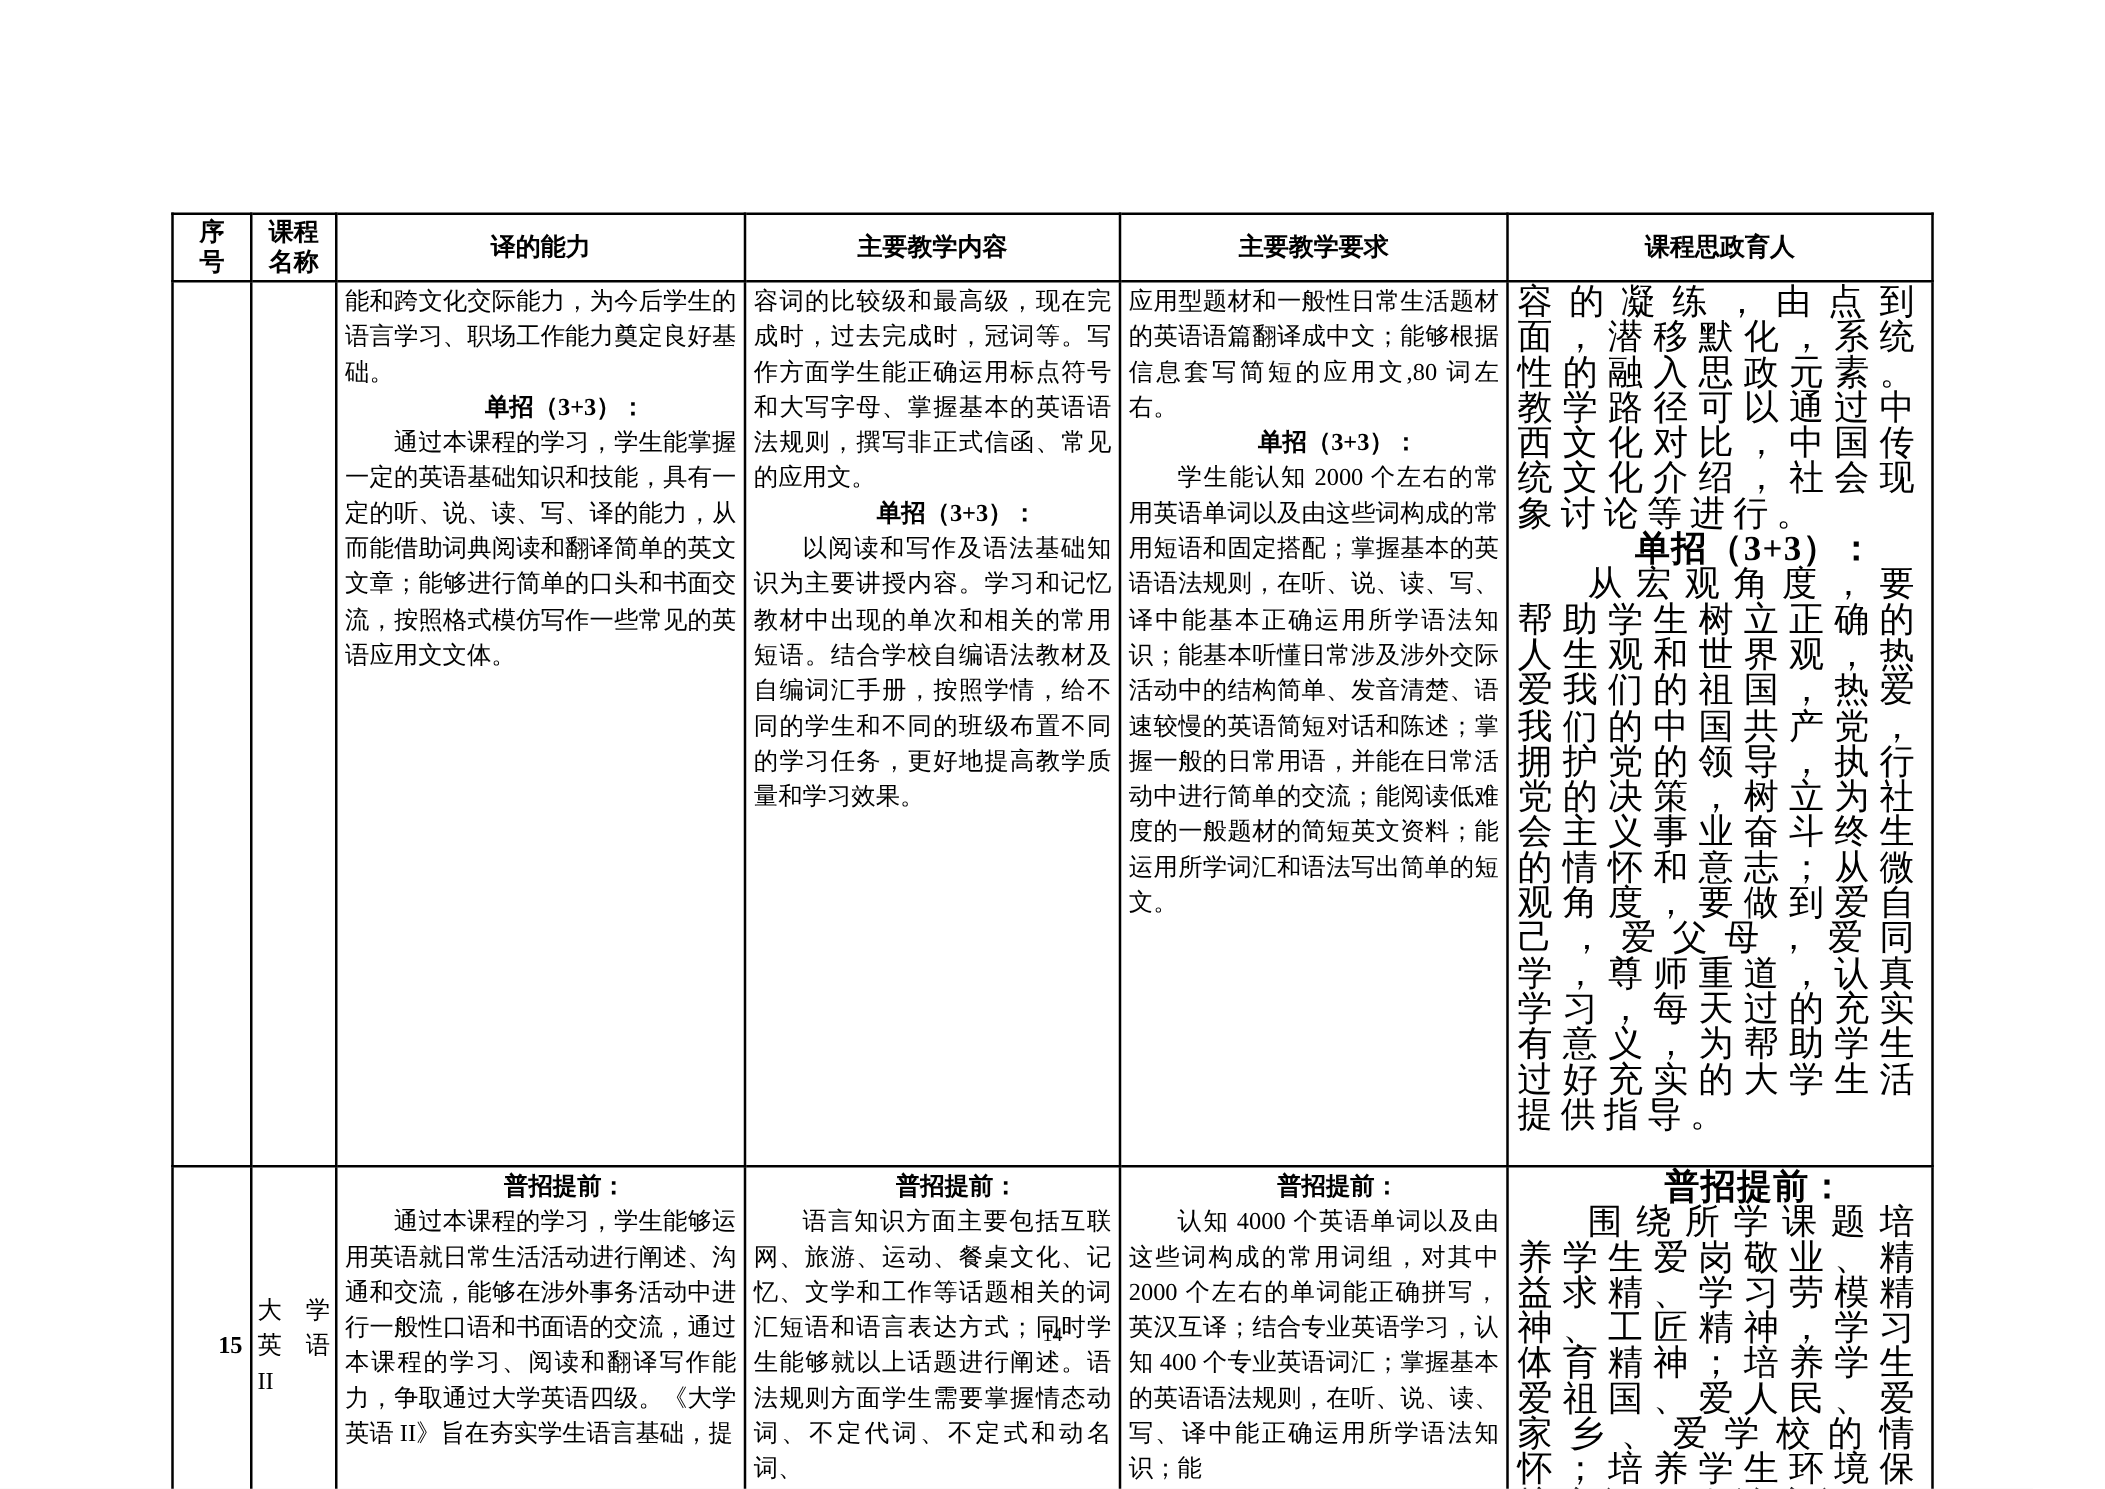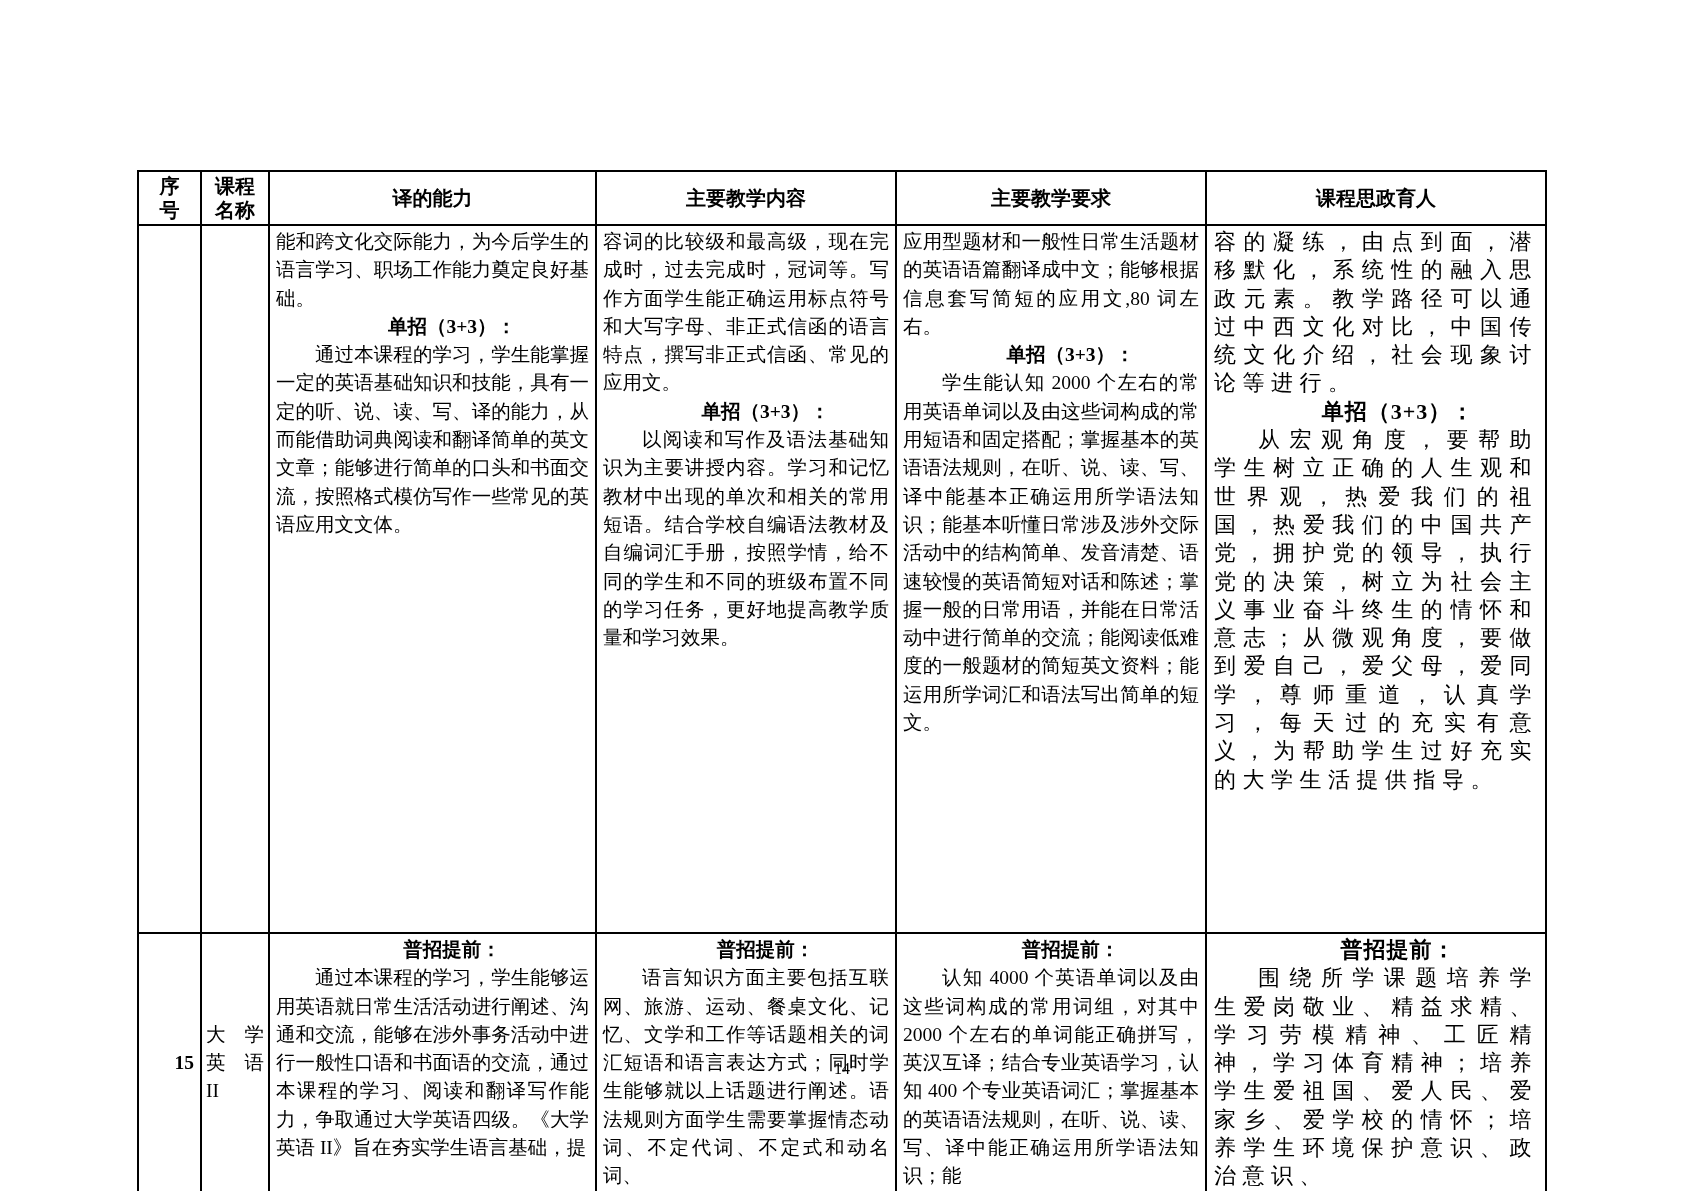--- a/index.html
+++ b/index.html
@@ -27,21 +27,21 @@
   tr.r-head { height:48px; }
   tr.r-1 { height:708px; }
   tr.r-2 { height:233px; }
   td.c-seq { text-align:right; vertical-align:middle; font-weight:bold; }
   td.c-name { vertical-align:middle; padding:2px 4px; }
   .name-line { text-align:justify; text-align-last:justify; }
   p.par { margin:0; text-align:justify; }
   p.ind { text-indent:2em; }
   p.lbl { font-weight:bold; text-indent:2em; margin:0; text-align:center; }
   td.c-ideology { padding:2px 7px; }
-  td.c-ideology p { font-size:22px; letter-spacing:6.5px; line-height:28.3px; }
+  td.c-ideology p { font-size:28px; letter-spacing:6.5px; line-height:28.3px; }
   td.c-ideology p.lbl { letter-spacing:1px; }
   .page-number {
     position:absolute; left:0; right:0; top:1060px;
     text-align:center; font-size:16px;
   }
 </style>
 </head>
 <body>
 
 <div class="page">
@@ -68,21 +68,21 @@
     <tbody>
       <tr class="r-1">
         <td class="c-seq"></td>
         <td class="c-name"></td>
         <td>
           <p class="par">能和跨文化交际能力，为今后学生的语言学习、职场工作能力奠定良好基础。</p>
           <p class="lbl">单招（3+3）：</p>
           <p class="par ind">通过本课程的学习，学生能掌握一定的英语基础知识和技能，具有一定的听、说、读、写、译的能力，从而能借助词典阅读和翻译简单的英文文章；能够进行简单的口头和书面交流，按照格式模仿写作一些常见的英语应用文文体。</p>
         </td>
         <td>
-          <p class="par">容词的比较级和最高级，现在完成时，过去完成时，冠词等。写作方面学生能正确运用标点符号和大写字母、非正式信函的语言特点，撰写非正式信函、常见的应用文。</p>
+          <p class="par">容词的比较级和最高级，现在完成时，过去完成时，冠词等。写作方面学生能正确运用标点符号和大写字母、掌握基本的英语语法规则，撰写非正式信函、常见的应用文。</p>
           <p class="lbl">单招（3+3）：</p>
           <p class="par ind">以阅读和写作及语法基础知识为主要讲授内容。学习和记忆教材中出现的单次和相关的常用短语。结合学校自编语法教材及自编词汇手册，按照学情，给不同的学生和不同的班级布置不同的学习任务，更好地提高教学质量和学习效果。</p>
         </td>
         <td>
           <p class="par">应用型题材和一般性日常生活题材的英语语篇翻译成中文；能够根据信息套写简短的应用文,80 词左右。</p>
           <p class="lbl">单招（3+3）：</p>
           <p class="par ind">学生能认知 2000 个左右的常用英语单词以及由这些词构成的常用短语和固定搭配；掌握基本的英语语法规则，在听、说、读、写、译中能基本正确运用所学语法知识；能基本听懂日常涉及涉外交际活动中的结构简单、发音清楚、语速较慢的英语简短对话和陈述；掌握一般的日常用语，并能在日常活动中进行简单的交流；能阅读低难度的一般题材的简短英文资料；能运用所学词汇和语法写出简单的短文。</p>
         </td>
         <td class="c-ideology">
           <p class="par">容的凝练，由点到面，潜移默化，系统性的融入思政元素。教学路径可以通过中西文化对比，中国传统文化介绍，社会现象讨论等进行。</p>

